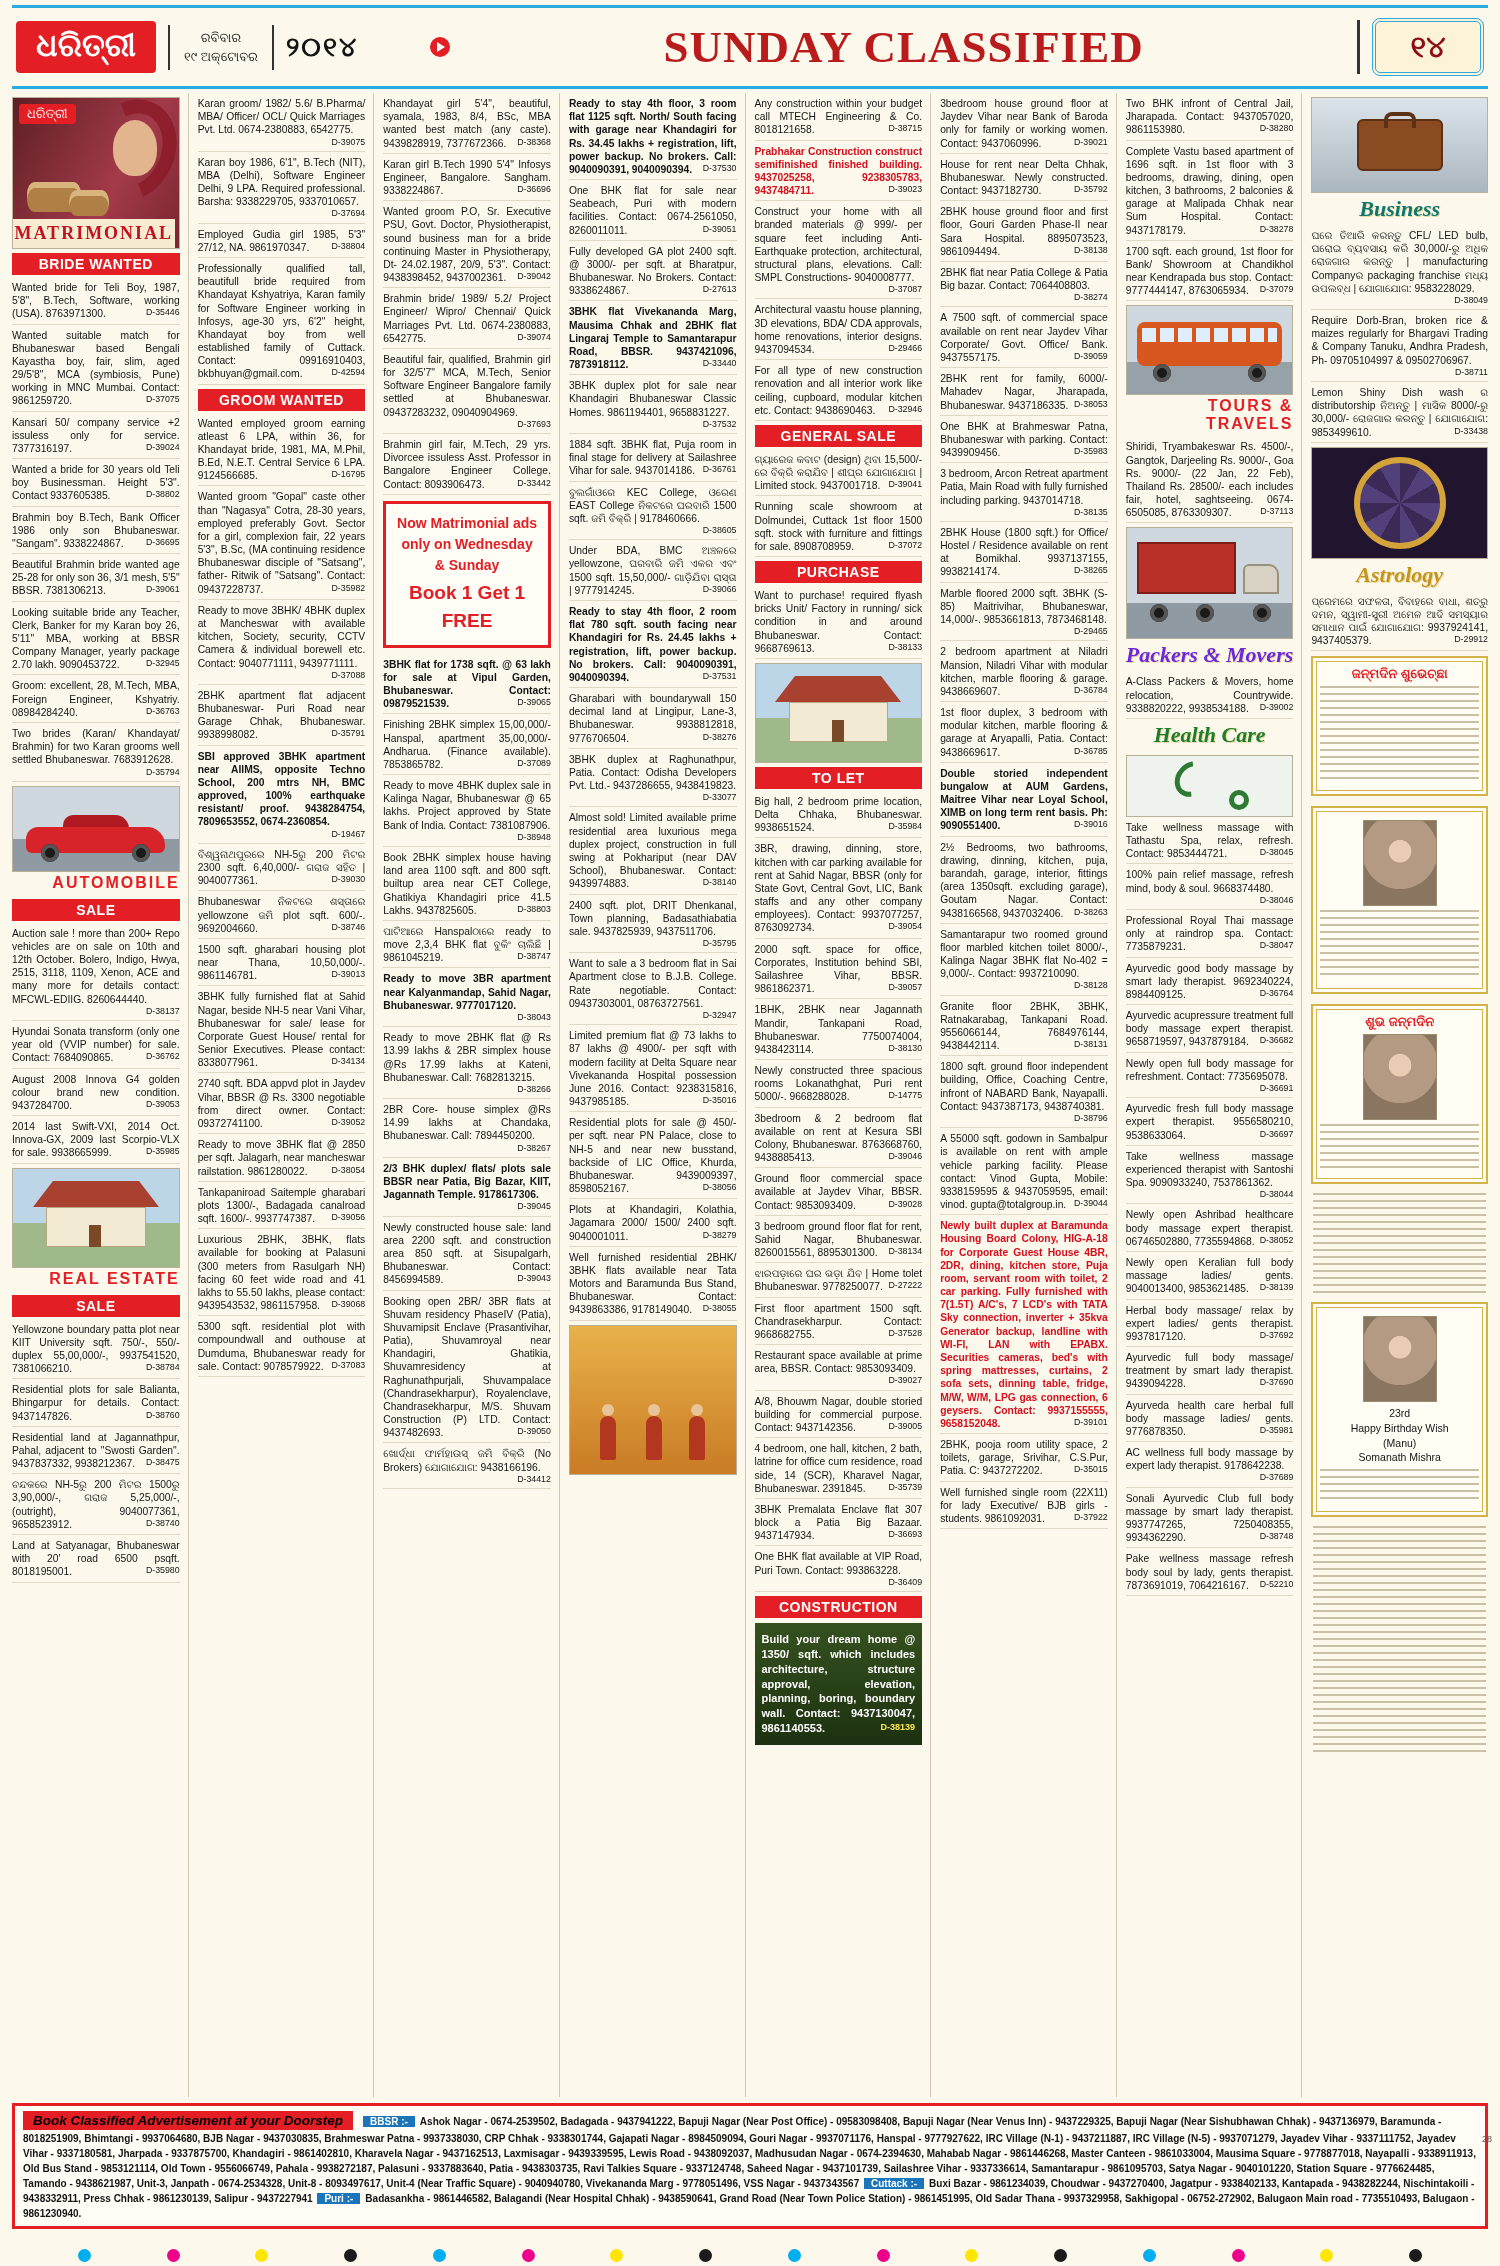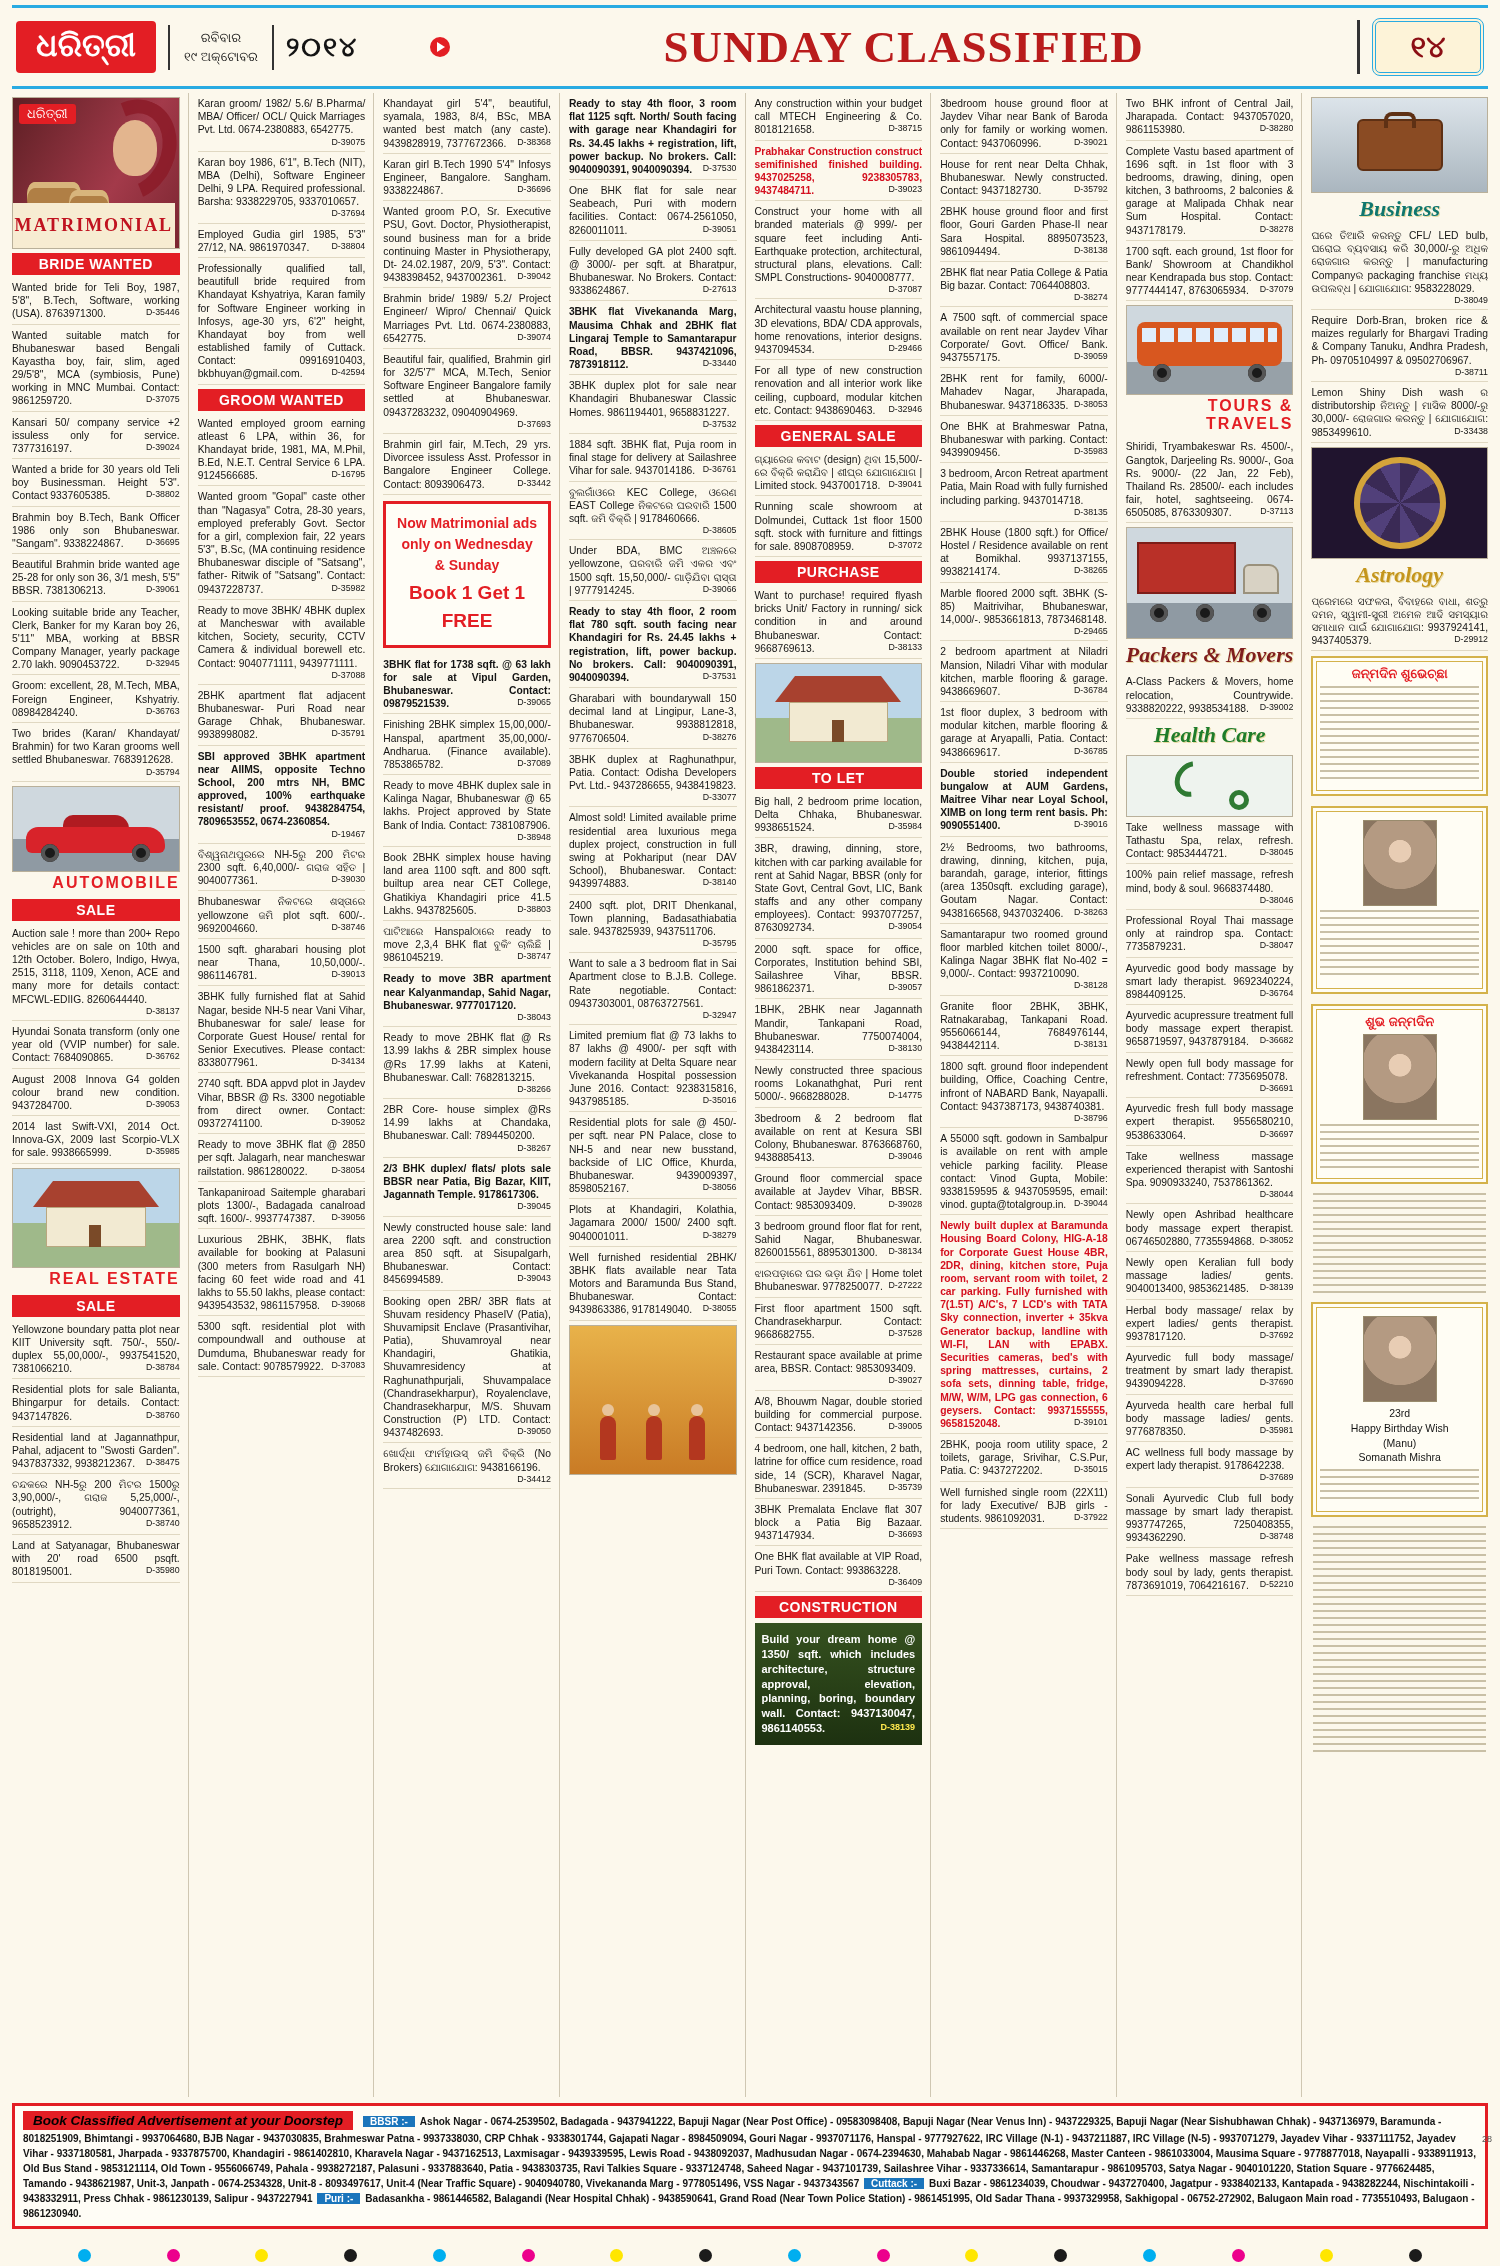--- a/index.html
+++ b/index.html
@@ -30,21 +30,21 @@
 .pdark .dk-id{color:#ffe94d;float:right;font-size:9px}
 .img-label{color:#e31e24;font-weight:bold;text-align:right;font-size:16px;letter-spacing:2px;font-family:Liberation Sans, sans-serif;margin:2px 0 3px}
 .script-t{font-family:"Liberation Serif",serif;font-style:italic;font-weight:bold;font-size:22px;text-align:center;margin:3px 0;text-shadow:1px 1px 0 #e8d9a0}
 .ph{position:relative;overflow:hidden;border:1px solid #b9b09a;margin-top:4px;flex:none}
 .mat{height:152px;background:linear-gradient(120deg,#5d1f24,#a33a4a 60%,#7a2530)}
 .mat-logo{position:absolute;left:6px;top:6px;background:#e31e24;color:#fff;font-size:13px;padding:2px 8px;border-radius:3px}
 .bride-veil{position:absolute;right:4px;top:0;width:86px;height:104px;border-radius:50%;border:14px solid #8c1b28;border-bottom-color:transparent;border-left-color:transparent;transform:rotate(24deg);opacity:.85}
 .bride-face{position:absolute;right:22px;top:22px;width:44px;height:56px;border-radius:50% 50% 45% 45%;background:#e3b58e}
 .drum{position:absolute;left:14px;bottom:36px;width:54px;height:30px;background:#b07f45;border-radius:8px/12px;box-shadow:inset 0 6px 0 #d8b57c}
 .drum2{left:56px;bottom:32px;width:40px;height:26px}
-.mat-band{position:absolute;left:0;right:4px;bottom:0;background:#f7ecd2;padding:12px 0;text-align:center}
+.mat-band{position:absolute;left:0;right:4px;bottom:0;background:#f7ecd2;padding:4px 0;text-align:center}
 .mat-band span{color:#c01320;font-family:"Liberation Serif",serif;font-weight:bold;font-size:18px;letter-spacing:2px}
 .car{height:86px;background:linear-gradient(#cfd8de 62%,#8f9aa3 62%)}
 .ctop{position:absolute;left:30%;right:30%;bottom:40px;height:16px;background:#b01b21;border-radius:10px 14px 0 0}
 .cbody{position:absolute;left:8%;right:8%;bottom:18px;height:26px;background:#d8232a;border-radius:12px 18px 6px 6px}
 .wh{position:absolute;bottom:9px;width:18px;height:18px;border-radius:50%;background:#1a1a1a;box-shadow:inset 0 0 0 4px #555}
 .car .w1{left:17%}.car .w2{right:17%}
 .hse{height:100px;background:linear-gradient(#bcd6e8 55%,#9fb98a 55%)}
 .roof{position:absolute;left:12%;top:12px;width:76%;height:0;border-bottom:26px solid #a8412f;border-left:20px solid transparent;border-right:20px solid transparent}
 .wall{position:absolute;left:20%;top:38px;width:60%;height:40px;background:#f2ead2;border:1px solid #b9a77f}
 .door{position:absolute;left:46%;top:56px;width:12px;height:22px;background:#7a4a28}
@@ -303,21 +303,21 @@
         <div class="ad"><span class="t">Shiridi, Tryambakeswar Rs. 4500/-, Gangtok, Darjeeling Rs. 9000/-, Goa Rs. 9000/- (22 Jan, 22 Feb), Thailand Rs. 28500/- each includes fair, hotel, saghtseeing. 0674-6505085, 8763309307.</span><span class="did">D-37113</span></div>
         <div>
           <div class="ph trk">
             <div class="trk-box"></div>
             <div class="trk-cab"></div>
             <div class="wh w1"></div>
             <div class="wh w2"></div>
             <div class="wh w3"></div>
           </div>
         </div>
-        <div class="script-t" style="color: #7f1d1d;">Packers &amp; Movers</div>
+        <div class="script-t" style="color: #6d28d9;">Packers &amp; Movers</div>
         <div class="ad"><span class="t">A-Class Packers &amp; Movers, home relocation, Countrywide. 9338820222, 9938534188.</span><span class="did">D-39002</span></div>
         <div class="script-t" style="color: rgb(30, 124, 42);">Health Care</div>
         <div>
           <div class="ph stet">
             <div class="s-tube"></div>
             <div class="s-ring"></div>
           </div>
         </div>
         <div class="ad"><span class="t">Take wellness massage with Tathastu Spa, relax, refresh. Contact: 9853444721.</span><span class="did">D-38045</span></div>
         <div class="ad"><span class="t">100% pain relief massage, refresh mind, body &amp; soul. 9668374480.</span><span class="did">D-38046</span></div>

